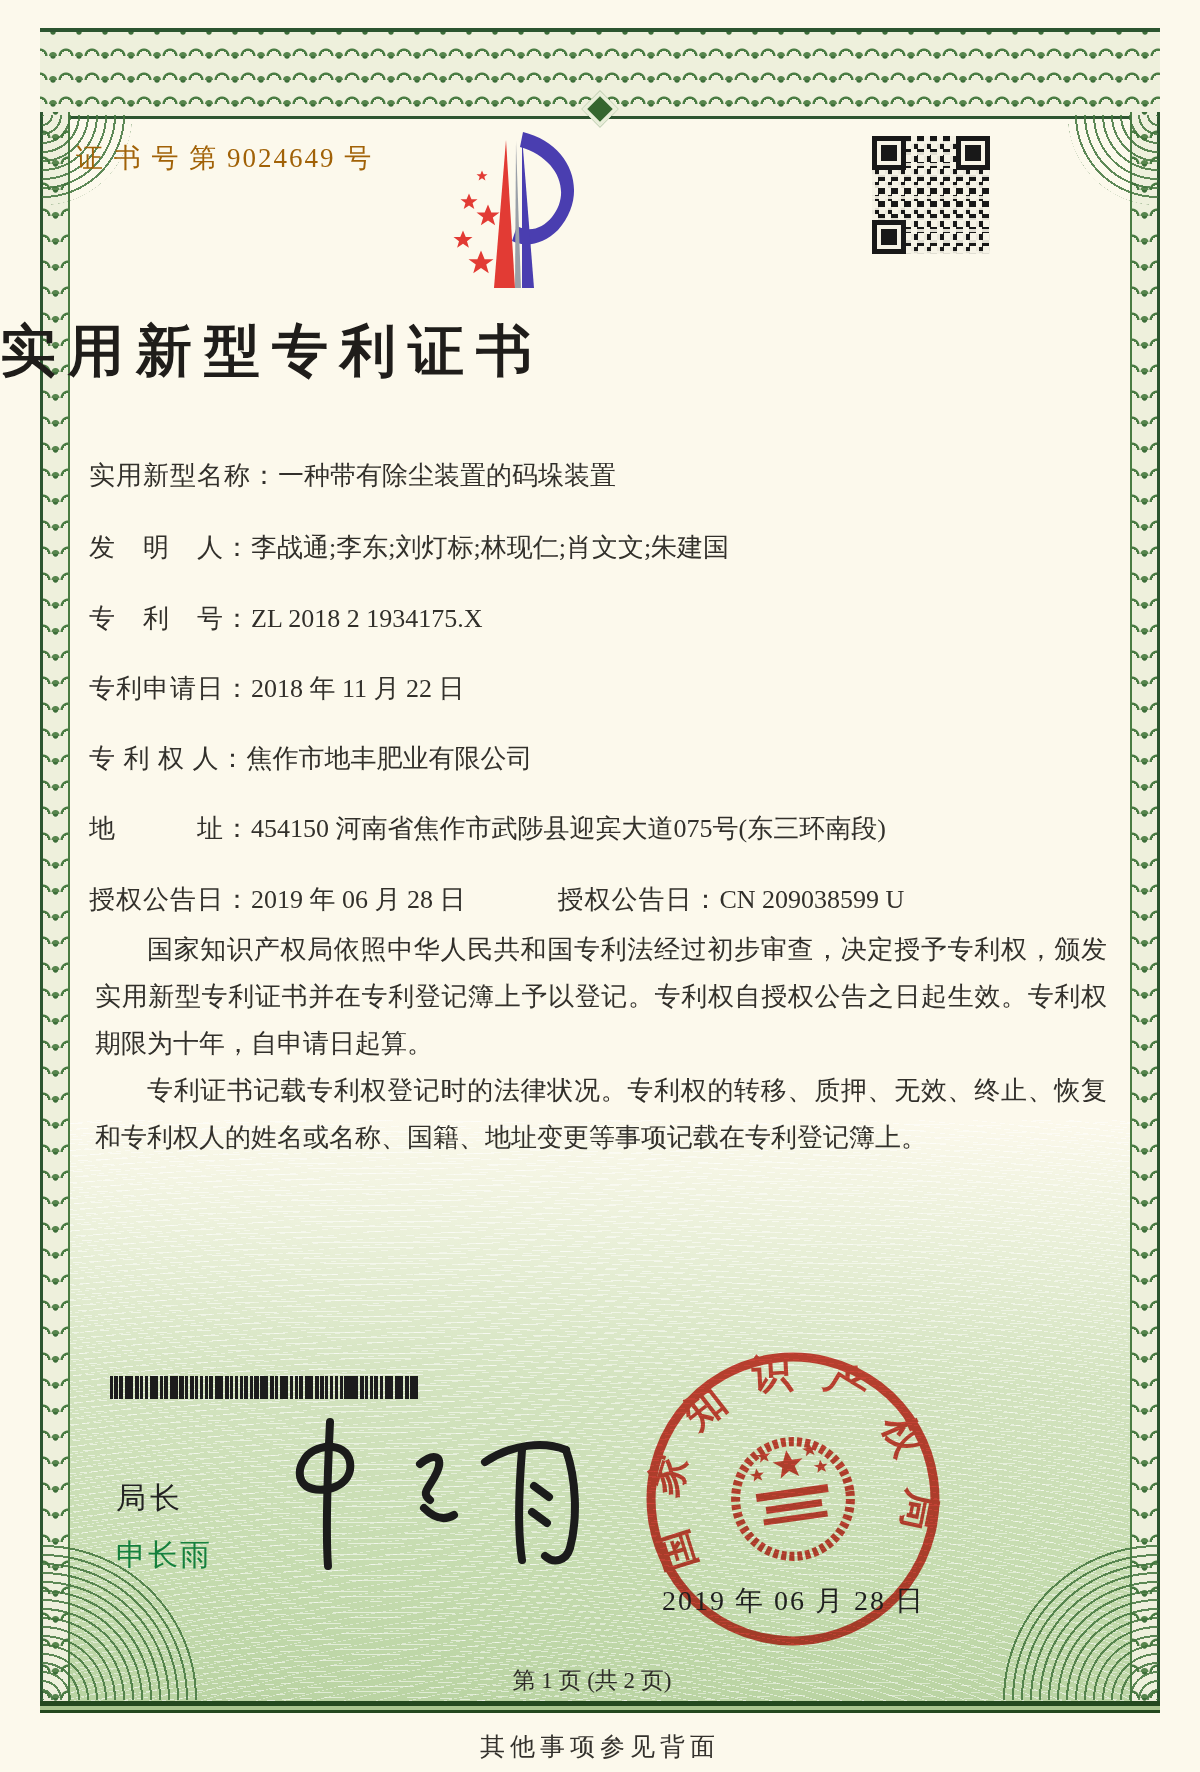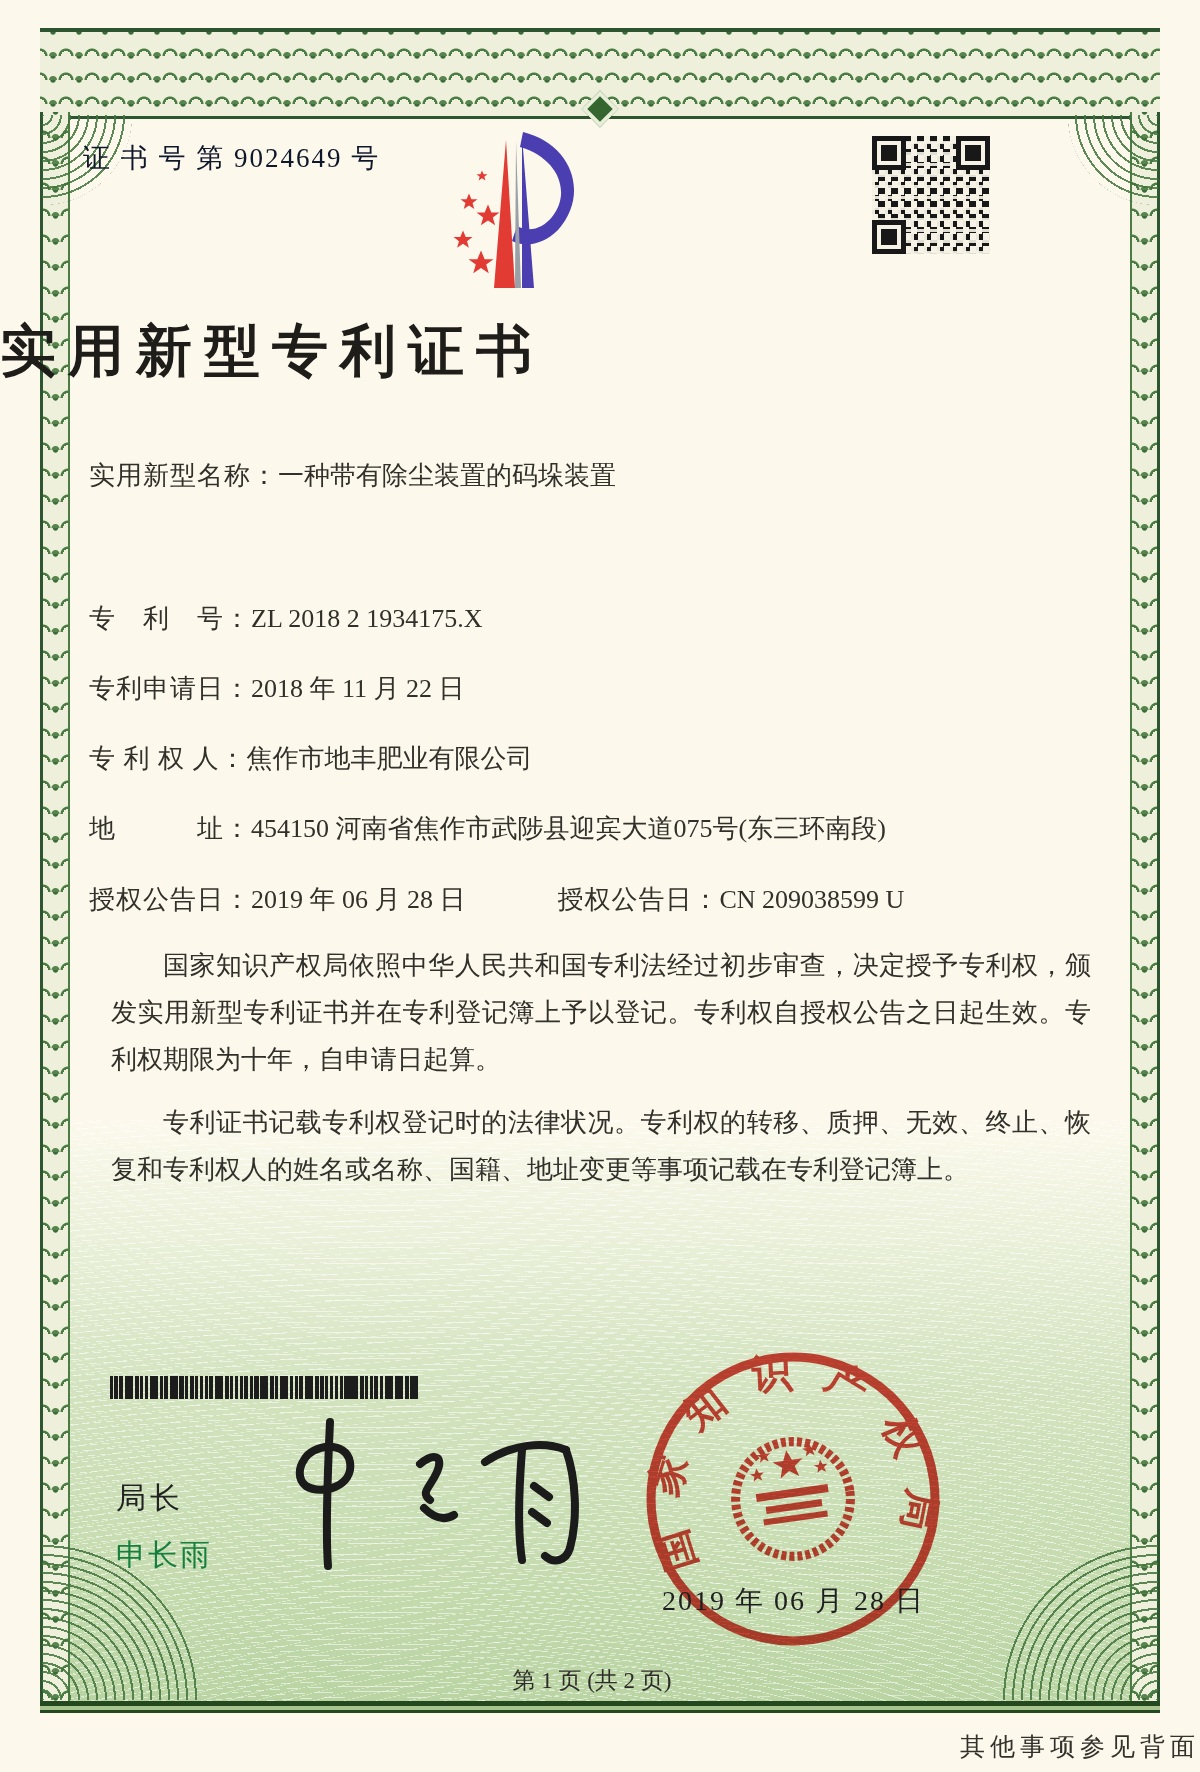--- a/index.html
+++ b/index.html
@@ -40,56 +40,56 @@
   .corner-fl{position:absolute;width:160px;height:160px;opacity:.85;}
   .corner-fl.bl{left:42px;top:1540px;border-radius:0 100% 0 0;
     background:repeating-radial-gradient(circle at 0 100%, #41743c 0 2px, transparent 2px 9px);}
   .corner-fl.br{right:42px;top:1540px;border-radius:100% 0 0 0;
     background:repeating-radial-gradient(circle at 100% 100%, #41743c 0 2px, transparent 2px 9px);}
   .corner-fl.tl{left:42px;top:115px;width:90px;height:90px;border-radius:0 0 100% 0;
     background:repeating-radial-gradient(circle at 0 0, #41743c 0 2px, transparent 2px 9px);}
   .corner-fl.tr{right:42px;top:115px;width:90px;height:90px;border-radius:0 0 0 100%;
     background:repeating-radial-gradient(circle at 100% 0, #41743c 0 2px, transparent 2px 9px);}
   
-  .cert-no{position:absolute;left:76px;top:140px;font-size:27px;letter-spacing:2px;color:#0f172a;margin-left:7px;}
+  .cert-no{position:absolute;left:76px;top:140px;font-size:27px;letter-spacing:2px;color:#a16207;}
   .logo{position:absolute;left:448px;top:128px;width:140px;height:160px;}
   .qr{position:absolute;left:872px;top:136px;width:118px;height:118px;
     background-color:#f6f3e6;
     background-image:
       repeating-linear-gradient(90deg, rgba(246,243,230,.95) 0 3px, transparent 3px 13px),
       repeating-linear-gradient(0deg, rgba(246,243,230,.9) 0 3px, transparent 3px 11px),
       repeating-conic-gradient(#181818 0% 25%, transparent 25% 50%);
     background-size:auto,auto,13px 13px;}
   .finder{position:absolute;width:24px;height:24px;border:5px solid #181818;background:#f6f3e6;}
   .finder::after{content:"";position:absolute;inset:4px;background:#181818;}
   .finder.tl{left:0;top:0}.finder.tr{right:0;top:0}.finder.bl{left:0;bottom:0}
   .title{position:absolute;left:0;right:0;top:314px;text-align:left;
     font-size:56px;font-weight:700;letter-spacing:12px;color:#1f1d1a;}
   
   .field{position:absolute;left:89px;right:90px;font-size:26px;white-space:nowrap;color:#32302b;}
   .flabel{letter-spacing:1px;}
   .grant-no{margin-left:92px;}
   
   .body-text{position:absolute;left:95px;width:1012px;top:926px;
     font-size:26px;line-height:47px;text-align:justify;color:#32302b;}
-  .body-text p{margin:16px;text-indent:2em;font-family:Liberation Serif, serif;}
+  .body-text p{margin:0;text-indent:2em;font-family:Liberation Serif, serif;}
   
   .barcode{position:absolute;left:110px;top:1376px;width:308px;height:23px;
     background-image:
       repeating-linear-gradient(90deg,#1c1c1c 0 3px,transparent 3px 5px),
       repeating-linear-gradient(90deg,#1c1c1c 0 2px,transparent 2px 9px),
       repeating-linear-gradient(90deg,transparent 0 4px,#1c1c1c 4px 6px,transparent 6px 13px);}
   .signer-title{position:absolute;left:116px;top:1478px;font-size:30px;letter-spacing:4px;color:#222;}
   .signer-name{position:absolute;left:116px;top:1535px;font-size:30px;letter-spacing:2px;color:#15803d;}
   .signature{position:absolute;left:282px;top:1406px;width:300px;height:178px;}
   .seal{position:absolute;left:642px;top:1348px;width:302px;height:302px;
     opacity:.93;mix-blend-mode:multiply;}
   .seal-date{position:absolute;left:662px;top:1582px;font-size:28px;letter-spacing:2px;color:#1f1f1f;z-index:5;}
   .page-footer{position:absolute;left:0;right:16px;top:1665px;text-align:center;font-size:23px;color:#2e2c28;}
-  .back-note{position:absolute;left:0;right:0;top:1730px;text-align:right;
+  .back-note{position:absolute;left:0;right:0;top:1730px;text-align:center;
     font-size:25px;letter-spacing:5px;color:#33312c;}
 </style>
 </head>
 <body>
 
 <div class="page">
 
   <div class="green-zone"></div>
 
   <div class="frame-top lace"></div>
@@ -122,20 +122,23 @@
   <div class="qr">
     <div class="finder tl"></div>
     <div class="finder tr"></div>
     <div class="finder bl"></div>
   </div>
 
   <div class="title">实用新型专利证书</div>
 
   <div class="field" style="top:458px">
     <span class="flabel">实用新型名称：</span><span class="fvalue">一种带有除尘装置的码垛装置</span>
+  </div>
+  <div class="field" style="top:530px">
+    <span class="flabel">发　明　人：</span><span class="fvalue">李战通;李东;刘灯标;林现仁;肖文文;朱建国</span>
   </div>
   <div class="field" style="top:601px">
     <span class="flabel">专　利　号：</span><span class="fvalue">ZL 2018 2 1934175.X</span>
   </div>
   <div class="field" style="top:671px">
     <span class="flabel">专利申请日：</span><span class="fvalue">2018 年 11 月 22 日</span>
   </div>
   <div class="field" style="top:741px">
     <span class="flabel">专 利 权 人：</span><span class="fvalue">焦作市地丰肥业有限公司</span>
   </div>

